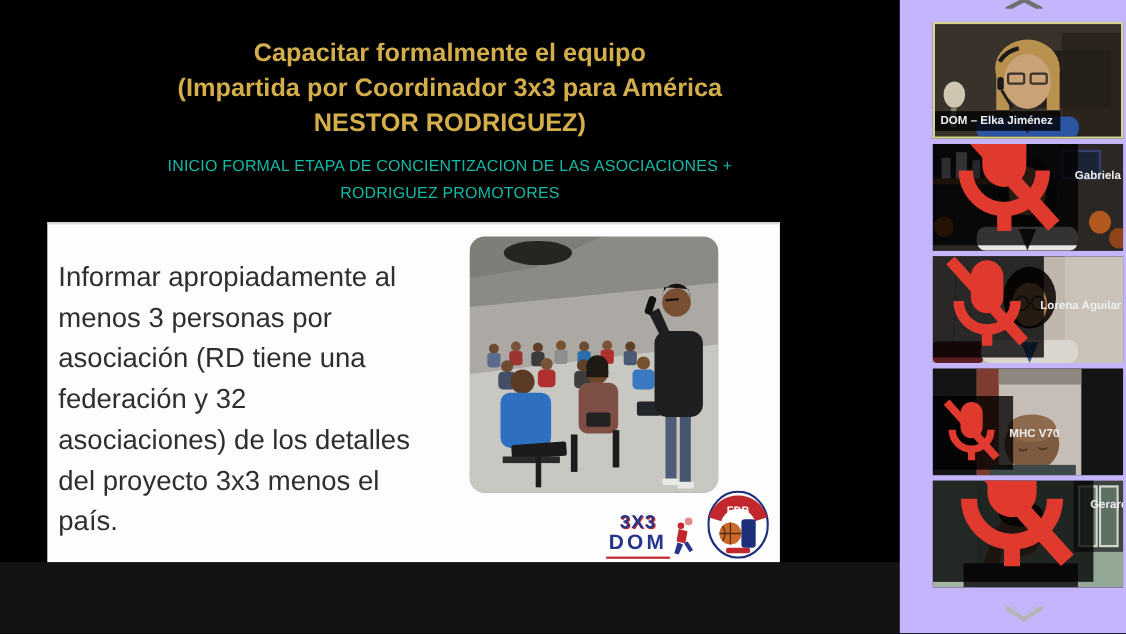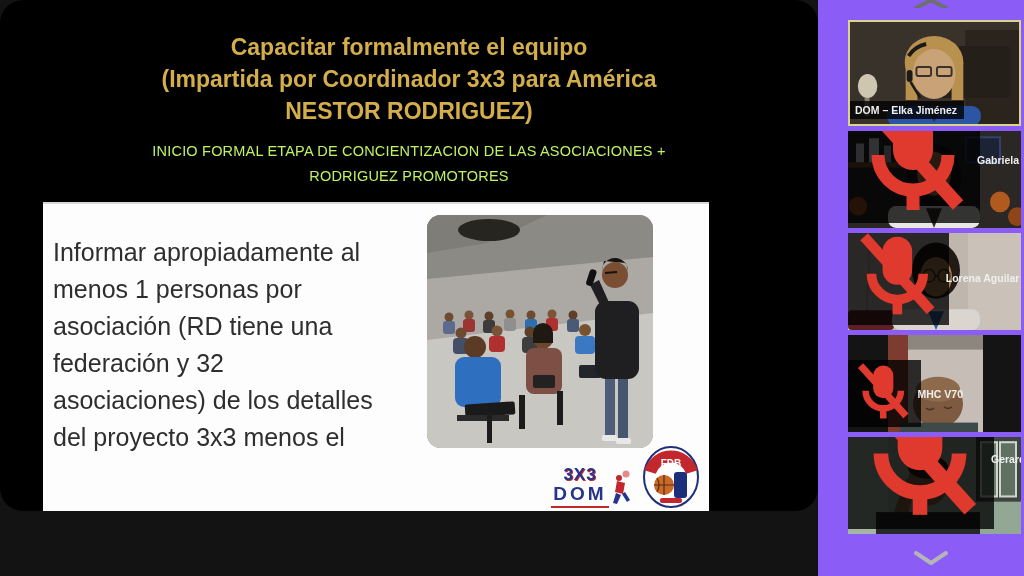--- a/index.html
+++ b/index.html
@@ -3,29 +3,29 @@
 <meta charset="utf-8">
 <style>
   * { margin:0; padding:0; box-sizing:border-box; }
   html,body { background:#000; }
   #app {
     position:relative; width:1024px; height:576px; overflow:hidden;
     background:#131313; font-family:"Liberation Sans", sans-serif;
   }
 
   
-  #share { position:absolute; left:0; top:0; width:818px; height:511px; background:var(--share_bg,#000);border-radius:23px; }
+  #share { position:absolute; left:0; top:0; width:818px; height:511px; background:var(--share_bg,#000); }
 
   .deck-title {
     position:absolute; top:31px; left:0; width:100%; text-align:center;
     color:var(--title_gold,#d4ae4a); font-weight:bold; font-size:23px; line-height:32px;
   }
   .deck-subtitle {
     position:absolute; top:139px; left:0; width:100%; text-align:center;
-    color:#bef264; font-size:14.5px; line-height:25px; font-weight:500; letter-spacing:.2px;
+    color:#14b8a6; font-size:14.5px; line-height:25px; font-weight:500; letter-spacing:.2px;
   }
 
   .slide {
     position:absolute; left:43px; top:202px; width:666px; height:309px;
     background:var(--slide_bg,#fdfdfd); border-top:2px solid #d8d8d8;
   }
   .slide-body {
     position:absolute; left:10px; top:30px; width:390px; text-align:left;
     color:#2e2e2e; font-size:25px; line-height:37px;
   }
@@ -45,21 +45,21 @@
   .dom-word { font-size:19px; font-weight:bold; letter-spacing:3px; color:var(--logo_blue,#27348b); margin-top:1px; }
   .dom-tagline { width:58px; height:2px; background:var(--logo_red,#c1272d); margin:3px auto 0 auto; }
 
   
   .scroll-thumb {
     position:absolute; left:819px; top:252px; width:4px; height:21px;
     background:#cdcdcd; border-radius:2px;
   }
 
   
-  #sidebar { position:absolute; left:818px; top:0; width:206px; height:576px; background:#8b5cf6; }
+  #sidebar { position:absolute; left:818px; top:0; width:206px; height:576px; background:#c4b5fd; }
   .tile {
     position:absolute; left:30px; width:173px; height:97px;
     background:#222; overflow:hidden;
   }
   .tile.active { height:106px; border:2px solid var(--active_border,#d6d48d); }
   .tile svg { display:block; width:100%; height:100%; }
   .name-label {
     position:absolute; left:0; bottom:5px; display:flex; align-items:center; gap:4px;
     background:rgba(0,0,0,.78); color:#efefef; font-size:10.5px; font-weight:bold;
     padding:3px 7px 3px 5px; max-width:98%; white-space:nowrap;
@@ -84,25 +84,26 @@
     </div>
 
     <div class="deck-subtitle">
       <div>INICIO FORMAL ETAPA DE CONCIENTIZACION DE LAS ASOCIACIONES +</div>
       <div>RODRIGUEZ PROMOTORES</div>
     </div>
 
     <div class="slide">
       <div class="slide-body">
         <div>Informar apropiadamente al</div>
-        <div>menos 1 personas por</div>
+        <div>menos 3 personas por</div>
         <div>asociación (RD tiene una</div>
         <div>federación y 32</div>
         <div>asociaciones) de los detalles</div>
         <div>del proyecto 3x3 menos el</div>
+        <div>país.</div>
       </div>
 
       <div class="photo">
         <svg viewBox="0 0 226 233" width="226" height="233">
           <rect x="0" y="0" width="226" height="233" fill="#aca9a4"></rect>
           <polygon points="0,0 226,0 226,42 0,64" fill="#8b8a85"></polygon>
           <polygon points="0,0 120,0 60,28 0,38" fill="#7e7d78"></polygon>
           <ellipse cx="62" cy="15" rx="31" ry="11" fill="#26251f"></ellipse>
           <polygon points="0,125 226,98 226,233 0,233" fill="#c9c7c1"></polygon>
 

